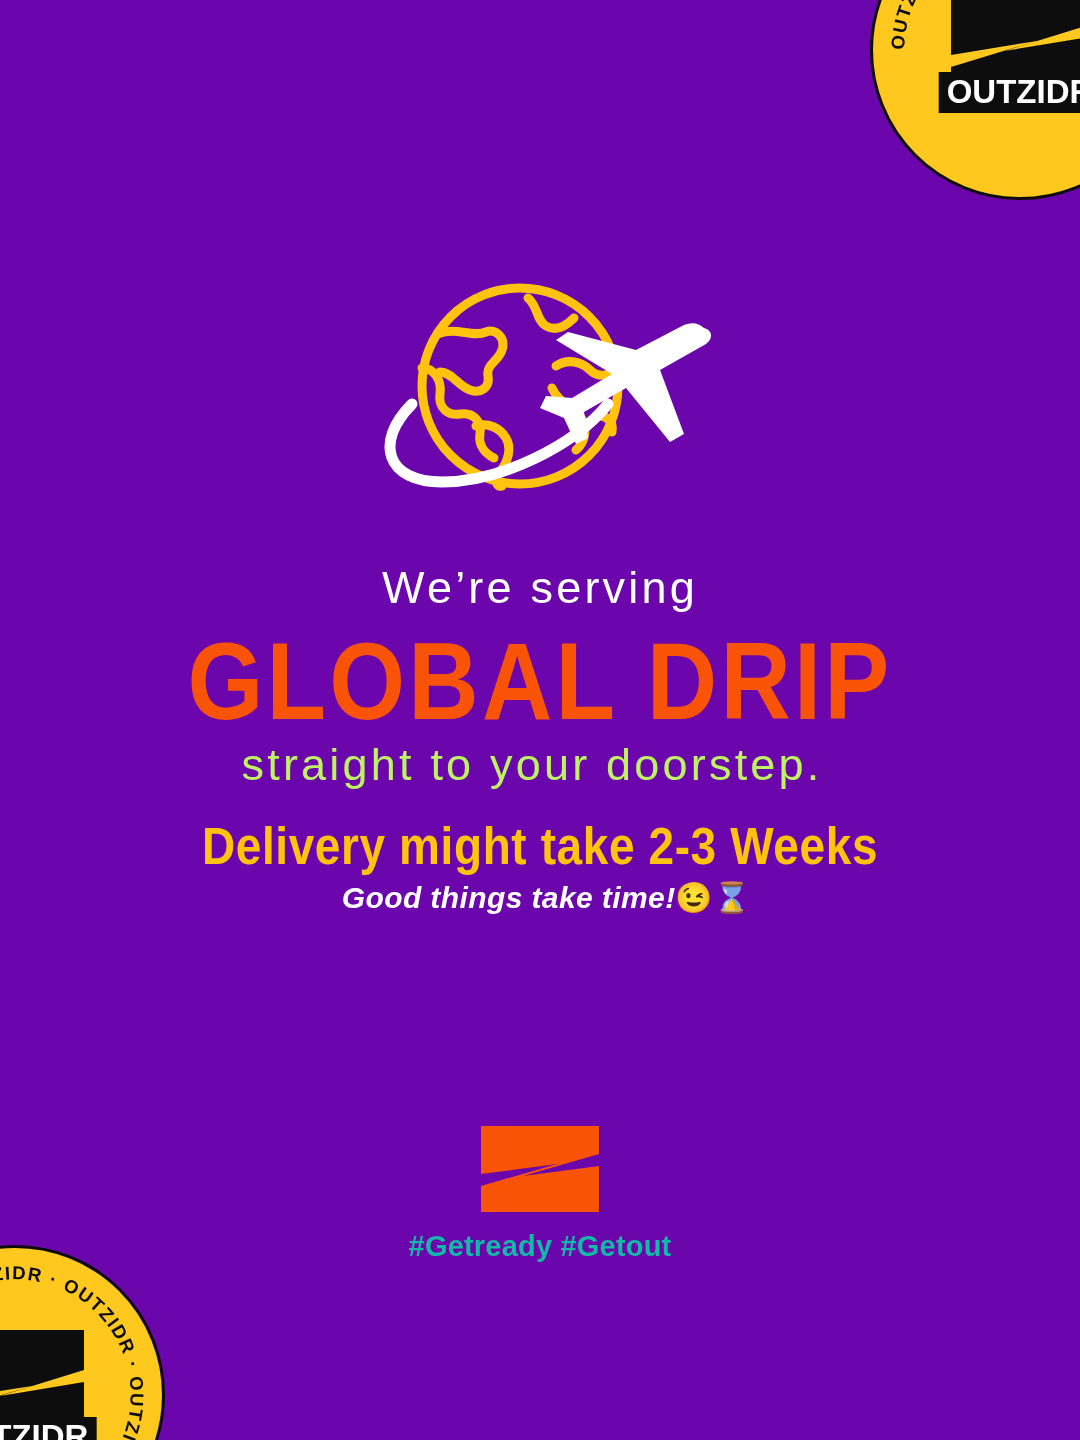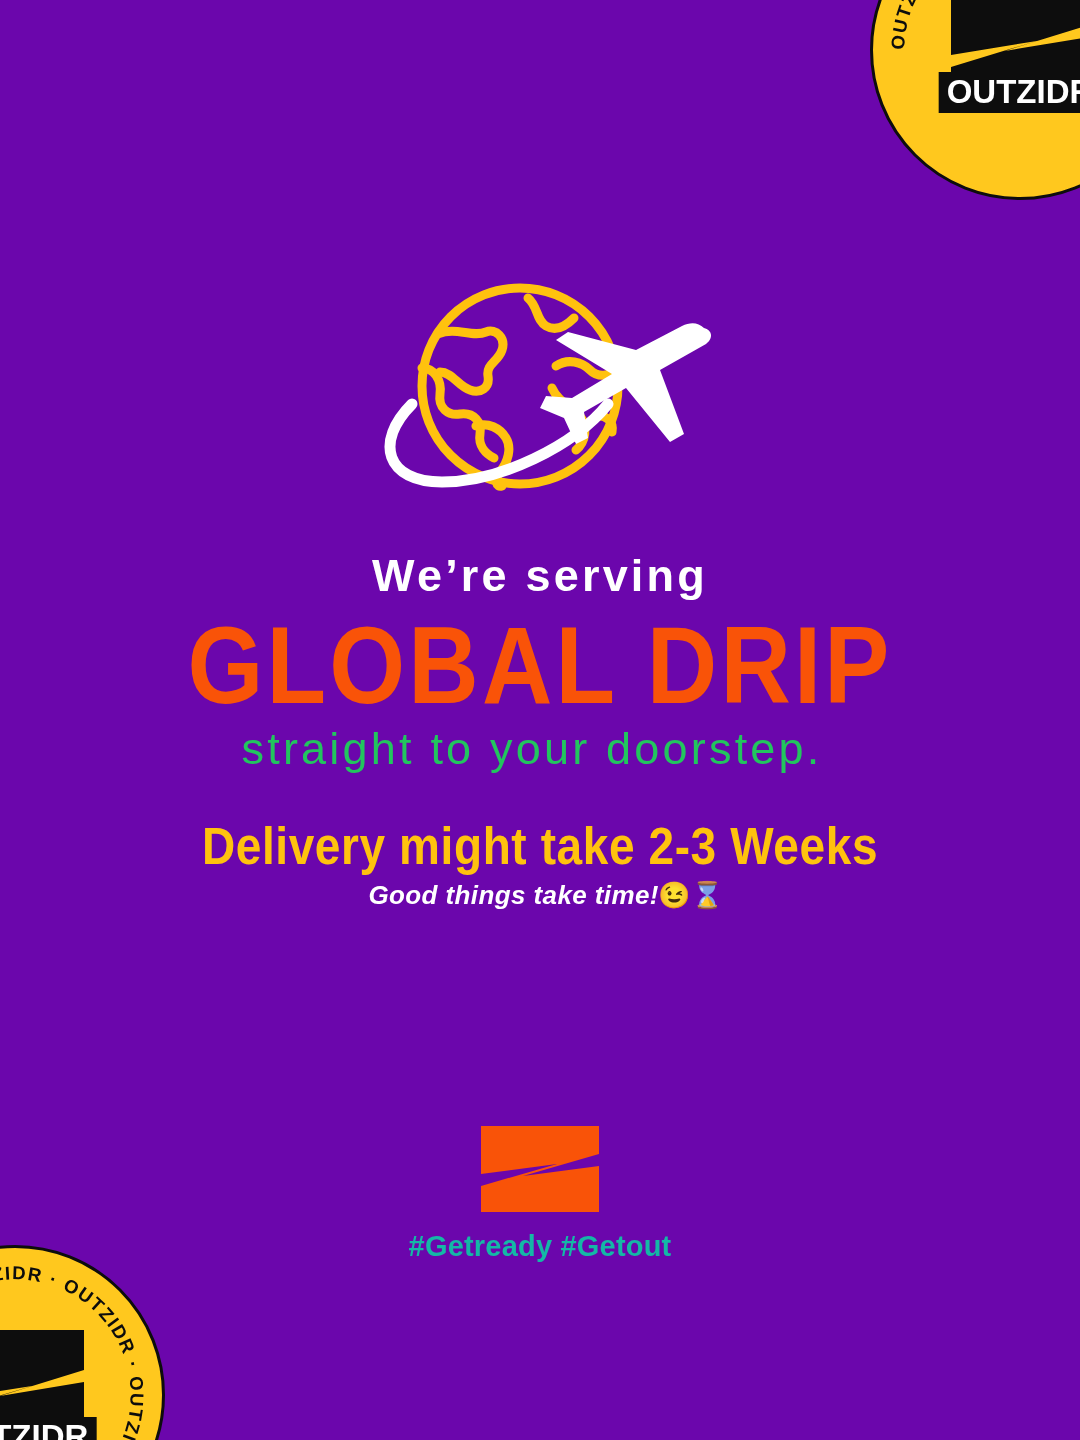--- a/index.html
+++ b/index.html
@@ -98,38 +98,38 @@
   .copy {
     position: absolute;
     left: 0;
     right: 0;
     top: 548px;
     text-align: center;
   }
   .line-serving {
     color: #FFFFFF;
     font-size: 45px;
-    font-weight: 700;
+    font-weight: 400;
     letter-spacing: 3.2px;
     line-height: 1.05;
-    margin: 4px;
+    margin: 16px;
   }
   .line-global {
     color: #F95308;
     font-family: "Liberation Sans Narrow", "Liberation Sans", sans-serif;
     font-size: 92px;
     font-weight: bold;
     letter-spacing: 3px;
     line-height: 1.0;
     margin: 12px 0 0 0;
     transform: scaleX(1.06) scaleY(1.18);
     transform-origin: center top;
   }
   .line-doorstep {
-    color: #22c55e;
+    color: #bef264;
     font-size: 45px;
     font-weight: 400;
     letter-spacing: 3.2px;
     line-height: 1.05;
     margin: 22px 16px 0 0;
   }
 
   .line-delivery {
     position: absolute;
     left: 0;
@@ -146,21 +146,21 @@
     transform: scaleY(1.12);
     transform-origin: center top;
   }
   .line-good {
     position: absolute;
     left: 12px;
     right: 0;
     top: 880px;
     text-align: center;
     color: #FFFFFF;
-    font-size: 26px;
+    font-size: 30px;
     font-weight: bold;
     font-style: italic;
     letter-spacing: 0.4px;
     line-height: 1.2;
     margin: 0;
   }
   .emoji {
     font-style: normal;
     font-weight: normal;
     letter-spacing: 0;

